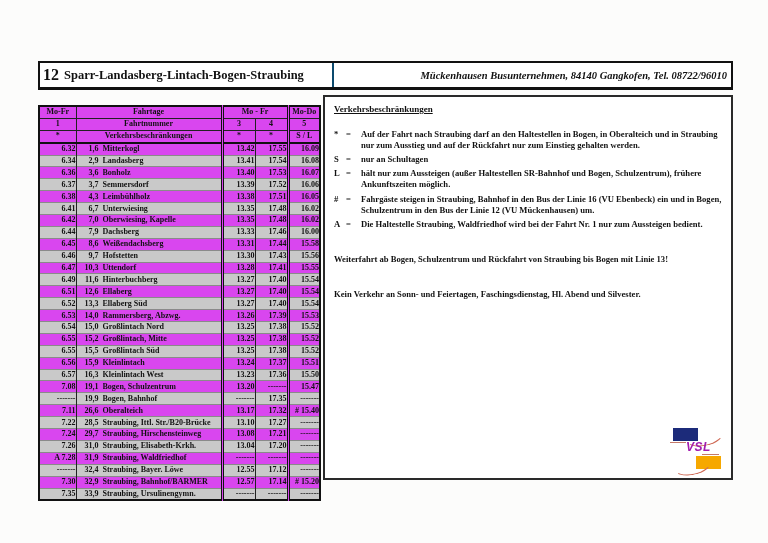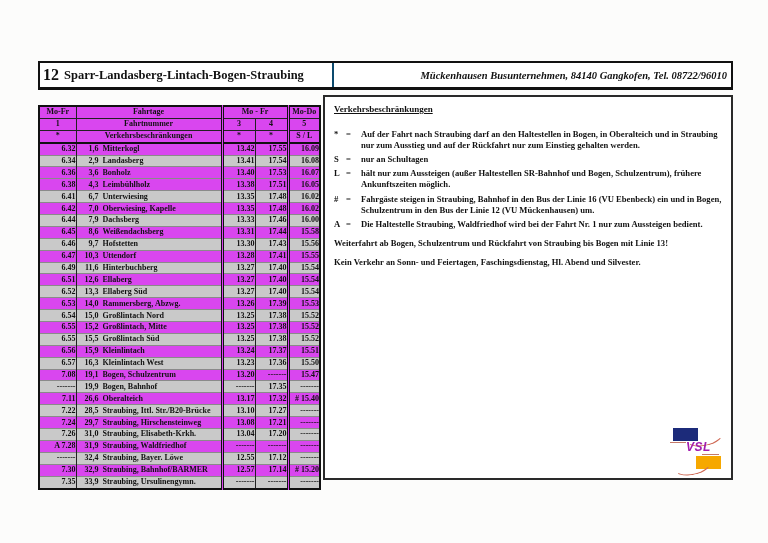--- a/index.html
+++ b/index.html
@@ -53,21 +53,21 @@
     position:absolute;left:323px;top:95px;width:410px;height:385px;
     border:2px solid #2a2a2a;background:#fff;box-sizing:border-box;
     padding:7px 9px 6px 9px;
     font-weight:bold;font-size:8.6px;line-height:1.3;
   }
   .notes-title{text-decoration:underline;font-size:9px;margin-bottom:13px;}
   .legend-row{display:flex;margin-bottom:3px;}
   .legend-sym{width:12px;flex:none;}
   .legend-eq{width:15px;flex:none;}
   .legend-text{flex:1;}
-  .notes-para{margin-top:8px;}
+  .notes-para{margin-top:24px;}
   
   .vsl-logo{position:absolute;right:5px;bottom:7px;width:56px;height:44px;}
   .vsl-blue{position:absolute;left:3px;top:1px;width:25px;height:13px;background:#1c2b7a;}
   .vsl-orange{position:absolute;left:26px;top:29px;width:25px;height:13px;background:#f6a800;}
   .vsl-text{
     position:absolute;left:16px;top:13px;
     font-family:"Liberation Sans", sans-serif;font-weight:bold;font-size:12px;
     color:#a21caf;letter-spacing:0.5px;font-style:italic;
   }
   .vsl-arc1{position:absolute;left:14px;top:-3px;width:38px;height:20px;
@@ -148,20 +148,32 @@
         <td class="c2">
           <div class="stopwrap">
             <span class="km">3,6</span>
             <span class="stopname">Bonholz</span>
           </div>
         </td>
         <td class="c3 dbl">13.40</td>
         <td class="c4">17.53</td>
         <td class="c5 dbl">16.07</td>
       </tr>
+      <tr class="shade">
+        <td class="c1">6.37</td>
+        <td class="c2">
+          <div class="stopwrap">
+            <span class="km">3,7</span>
+            <span class="stopname">Semmersdorf</span>
+          </div>
+        </td>
+        <td class="c3 dbl">13.39</td>
+        <td class="c4">17.52</td>
+        <td class="c5 dbl">16.06</td>
+      </tr>
       <tr>
         <td class="c1">6.38</td>
         <td class="c2">
           <div class="stopwrap">
             <span class="km">4,3</span>
             <span class="stopname">Leimbühlholz</span>
           </div>
         </td>
         <td class="c3 dbl">13.38</td>
         <td class="c4">17.51</td>

